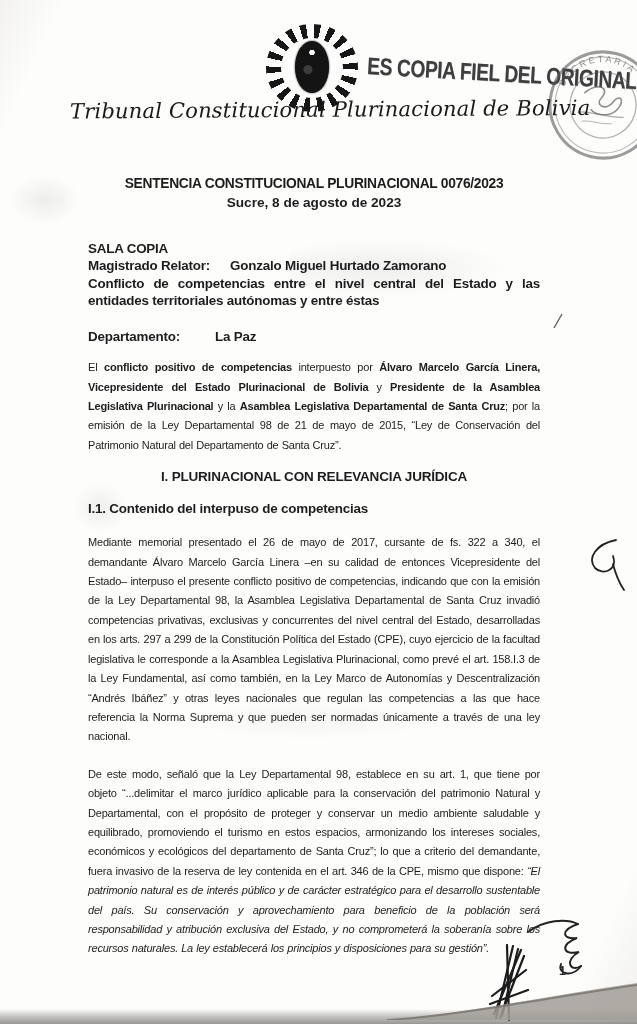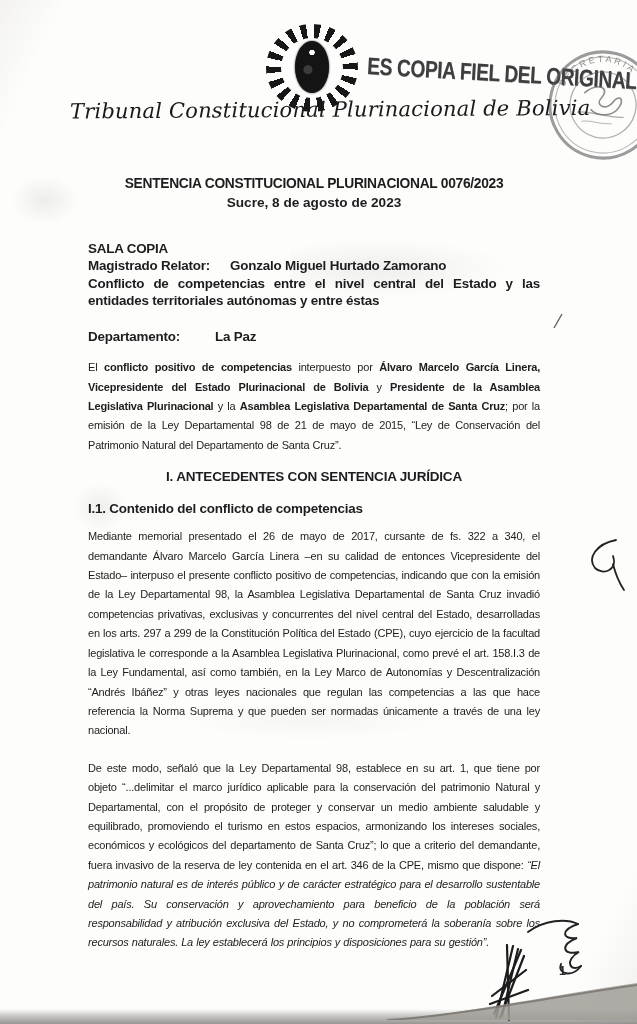--- a/index.html
+++ b/index.html
@@ -34,21 +34,21 @@
   .doc-date{text-align:center;font-weight:bold;font-size:13.6px;margin-top:4px;}
   .sala-block{margin-top:30px;font-weight:bold;font-size:13.4px;line-height:17.4px;letter-spacing:-.2px;}
   .relator-row .lbl{display:inline-block;width:142px;}
   .subject{text-align:justify;}
   .fields{margin-top:18px;font-weight:bold;font-size:13.4px;line-height:17.6px;letter-spacing:-.2px;}
   .flabel{display:inline-block;width:127px;}
   .para{margin:0;text-align:justify;font-size:11px;line-height:19.4px;letter-spacing:-.2px;word-spacing:.3px;}
   .p-intro{margin-top:13px;}
   .sec{margin:14px 0 0;text-align:center;font-size:13.5px;font-weight:bold;letter-spacing:-.2px;}
   .subsec{margin:17px 0 0;font-size:13.4px;font-weight:bold;letter-spacing:-.2px;}
-  .p-2{margin-top:11px;}
+  .p-2{margin-top:17px;}
   .p-3{margin-top:18px;}
   .bd{font-weight:bold;}
   .it{font-style:italic;}
   .page-number{position:absolute;left:559px;top:964px;font-size:12.5px;font-weight:bold;color:#2a2a2a;}
   
   .pen{position:absolute;}
   .smudge{position:absolute;pointer-events:none;}
   .sm1{left:290px;top:238px;width:220px;height:60px;
     background:radial-gradient(ellipse at 40% 50%,rgba(110,110,110,.10),rgba(110,110,110,0) 70%);}
   .sm2{left:10px;top:175px;width:70px;height:50px;
@@ -110,22 +110,22 @@
     </div>
 
     <div class="fields">
       <div class="field-row">
         <span class="flabel">Departamento:</span><span class="fvalue">La Paz</span>
       </div>
     </div>
 
     <p class="para p-intro"><span>El </span><span class="bd">conflicto positivo de competencias</span><span> interpuesto por </span><span class="bd">Álvaro Marcelo García Linera, Vicepresidente del Estado Plurinacional de Bolivia</span><span> y </span><span class="bd">Presidente de la Asamblea Legislativa Plurinacional</span><span> y la </span><span class="bd">Asamblea Legislativa Departamental de Santa Cruz</span><span>; por la emisión de la Ley Departamental 98 de 21 de mayo de 2015, “Ley de Conservación del Patrimonio Natural del Departamento de Santa Cruz”.</span></p>
 
-    <h2 class="sec">I. ANTECEDENTES CON SENTENCIA JURÍDICA</h2>
-    <h3 class="subsec">I.1. Contenido del conflicto de competencias</h3>
+    <h2 class="sec">I. PLURINACIONAL CON RELEVANCIA JURÍDICA</h2>
+    <h3 class="subsec">I.1. Contenido del interpuso de competencias</h3>
 
     <p class="para p-2">Mediante memorial presentado el 26 de mayo de 2017, cursante de fs. 322 a 340, el demandante Álvaro Marcelo García Linera –en su calidad de entonces Vicepresidente del Estado– interpuso el presente conflicto positivo de competencias, indicando que con la emisión de la Ley Departamental 98, la Asamblea Legislativa Departamental de Santa Cruz invadió competencias privativas, exclusivas y concurrentes del nivel central del Estado, desarrolladas en los arts. 297 a 299 de la Constitución Política del Estado (CPE), cuyo ejercicio de la facultad legislativa le corresponde a la Asamblea Legislativa Plurinacional, como prevé el art. 158.I.3 de la Ley Fundamental, así como también, en la Ley Marco de Autonomías y Descentralización “Andrés Ibáñez” y otras leyes nacionales que regulan las competencias a las que hace referencia la Norma Suprema y que pueden ser normadas únicamente a través de una ley nacional.</p>
 
     <p class="para p-3"><span>De este modo, señaló que la Ley Departamental 98, establece en su art. 1, que tiene por objeto “...delimitar el marco jurídico aplicable para la conservación del patrimonio Natural y Departamental, con el propósito de proteger y conservar un medio ambiente saludable y equilibrado, promoviendo el turismo en estos espacios, armonizando los intereses sociales, económicos y ecológicos del departamento de Santa Cruz”; lo que a criterio del demandante, fuera invasivo de la reserva de ley contenida en el art. 346 de la CPE, mismo que dispone: </span><span class="it">“El patrimonio natural es de interés público y de carácter estratégico para el desarrollo sustentable del país. Su conservación y aprovechamiento para beneficio de la población será responsabilidad y atribución exclusiva del Estado, y no comprometerá la soberanía sobre los recursos naturales. La ley establecerá los principios y disposiciones para su gestión”.</span></p>
   </div>
 
   <svg class="pen" style="left:551px;top:312px;" width="14" height="18" viewBox="0 0 14 18">
     <path d="M11,2 L3,16" stroke="#3a3a3a" stroke-width="1.4" fill="none" opacity=".8"></path>
   </svg>
 

